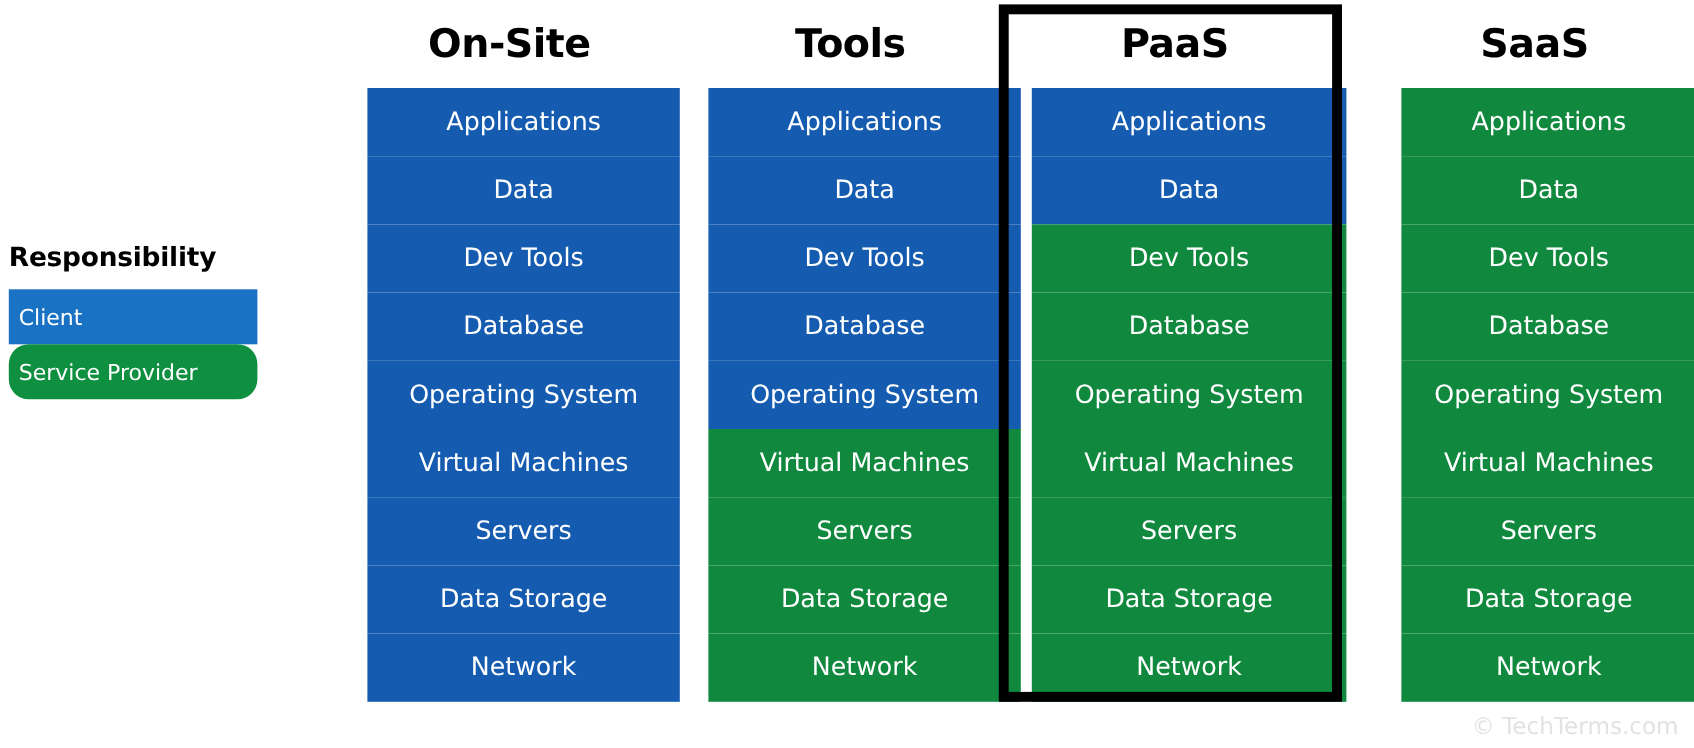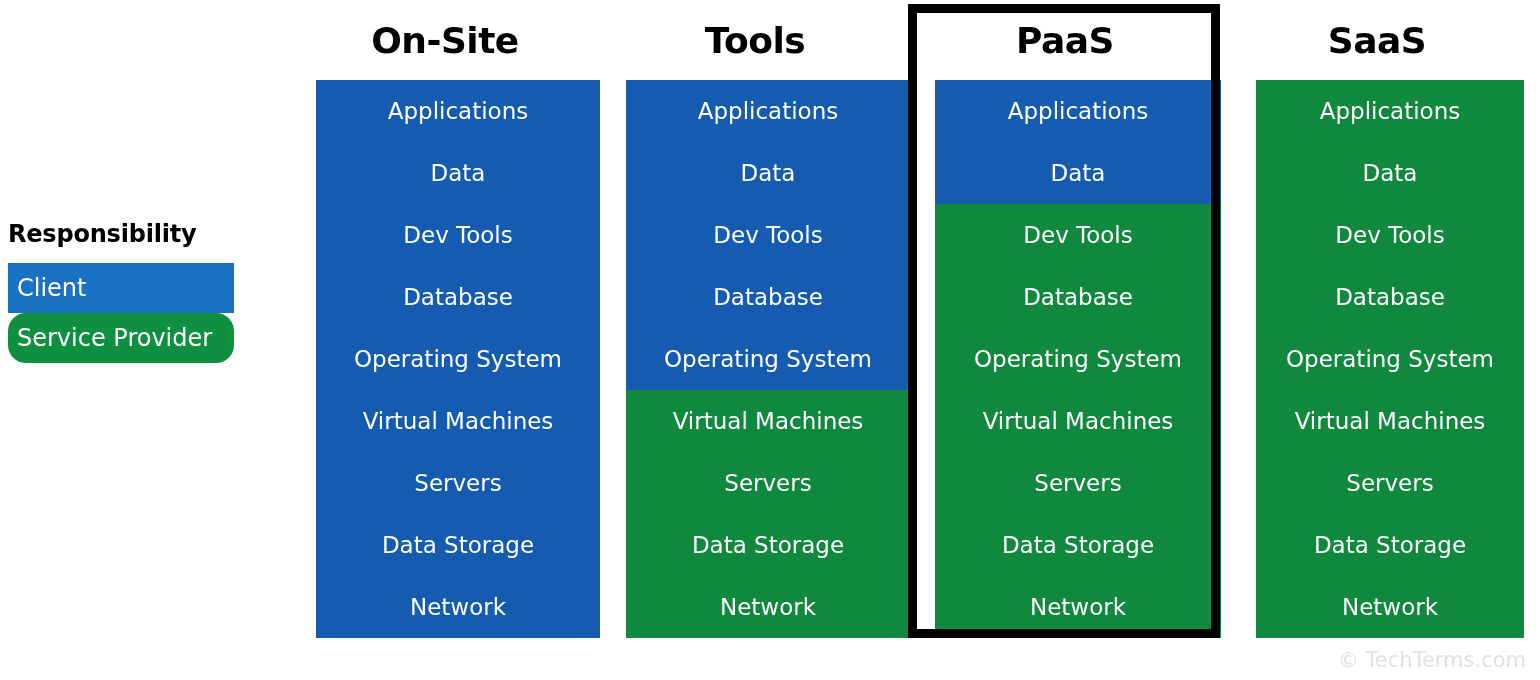--- a/index.html
+++ b/index.html
@@ -40,43 +40,44 @@
   }
   .legend-swatch {
     height: 50px;
     display: flex;
     align-items: center;
     padding-left: 9px;
     box-sizing: border-box;
   }
   .legend-swatch span {
     color: #ffffff;
-    font-size: 24px;
+    font-size: 20px;
     font-family: "DejaVu Sans", sans-serif;
     line-height: 1;
     white-space: nowrap;
   }
 
   
   .matrix {
     position: absolute;
     left: 290px;
     top: 0;
     width: 1234px;
     height: 680px;
   }
 
   .col {
     position: absolute;
     top: 0;
     height: 638px;
+    margin-left: 18px;
   }
   .col-onsite { left: 0;   width: 310px; }
   .col-iaas   { left: 310px; width: 310px; }
-  .col-paas   { left: 619px; width: 312px; }
+  .col-paas   { left: 604px; width: 312px; }
   .col-saas   { left: 940px; width: 294px; }
 
   .col-header {
     position: absolute;
     top: 0;
     left: 0;
     right: 0;
     height: 80px;
     display: flex;
     align-items: center;

